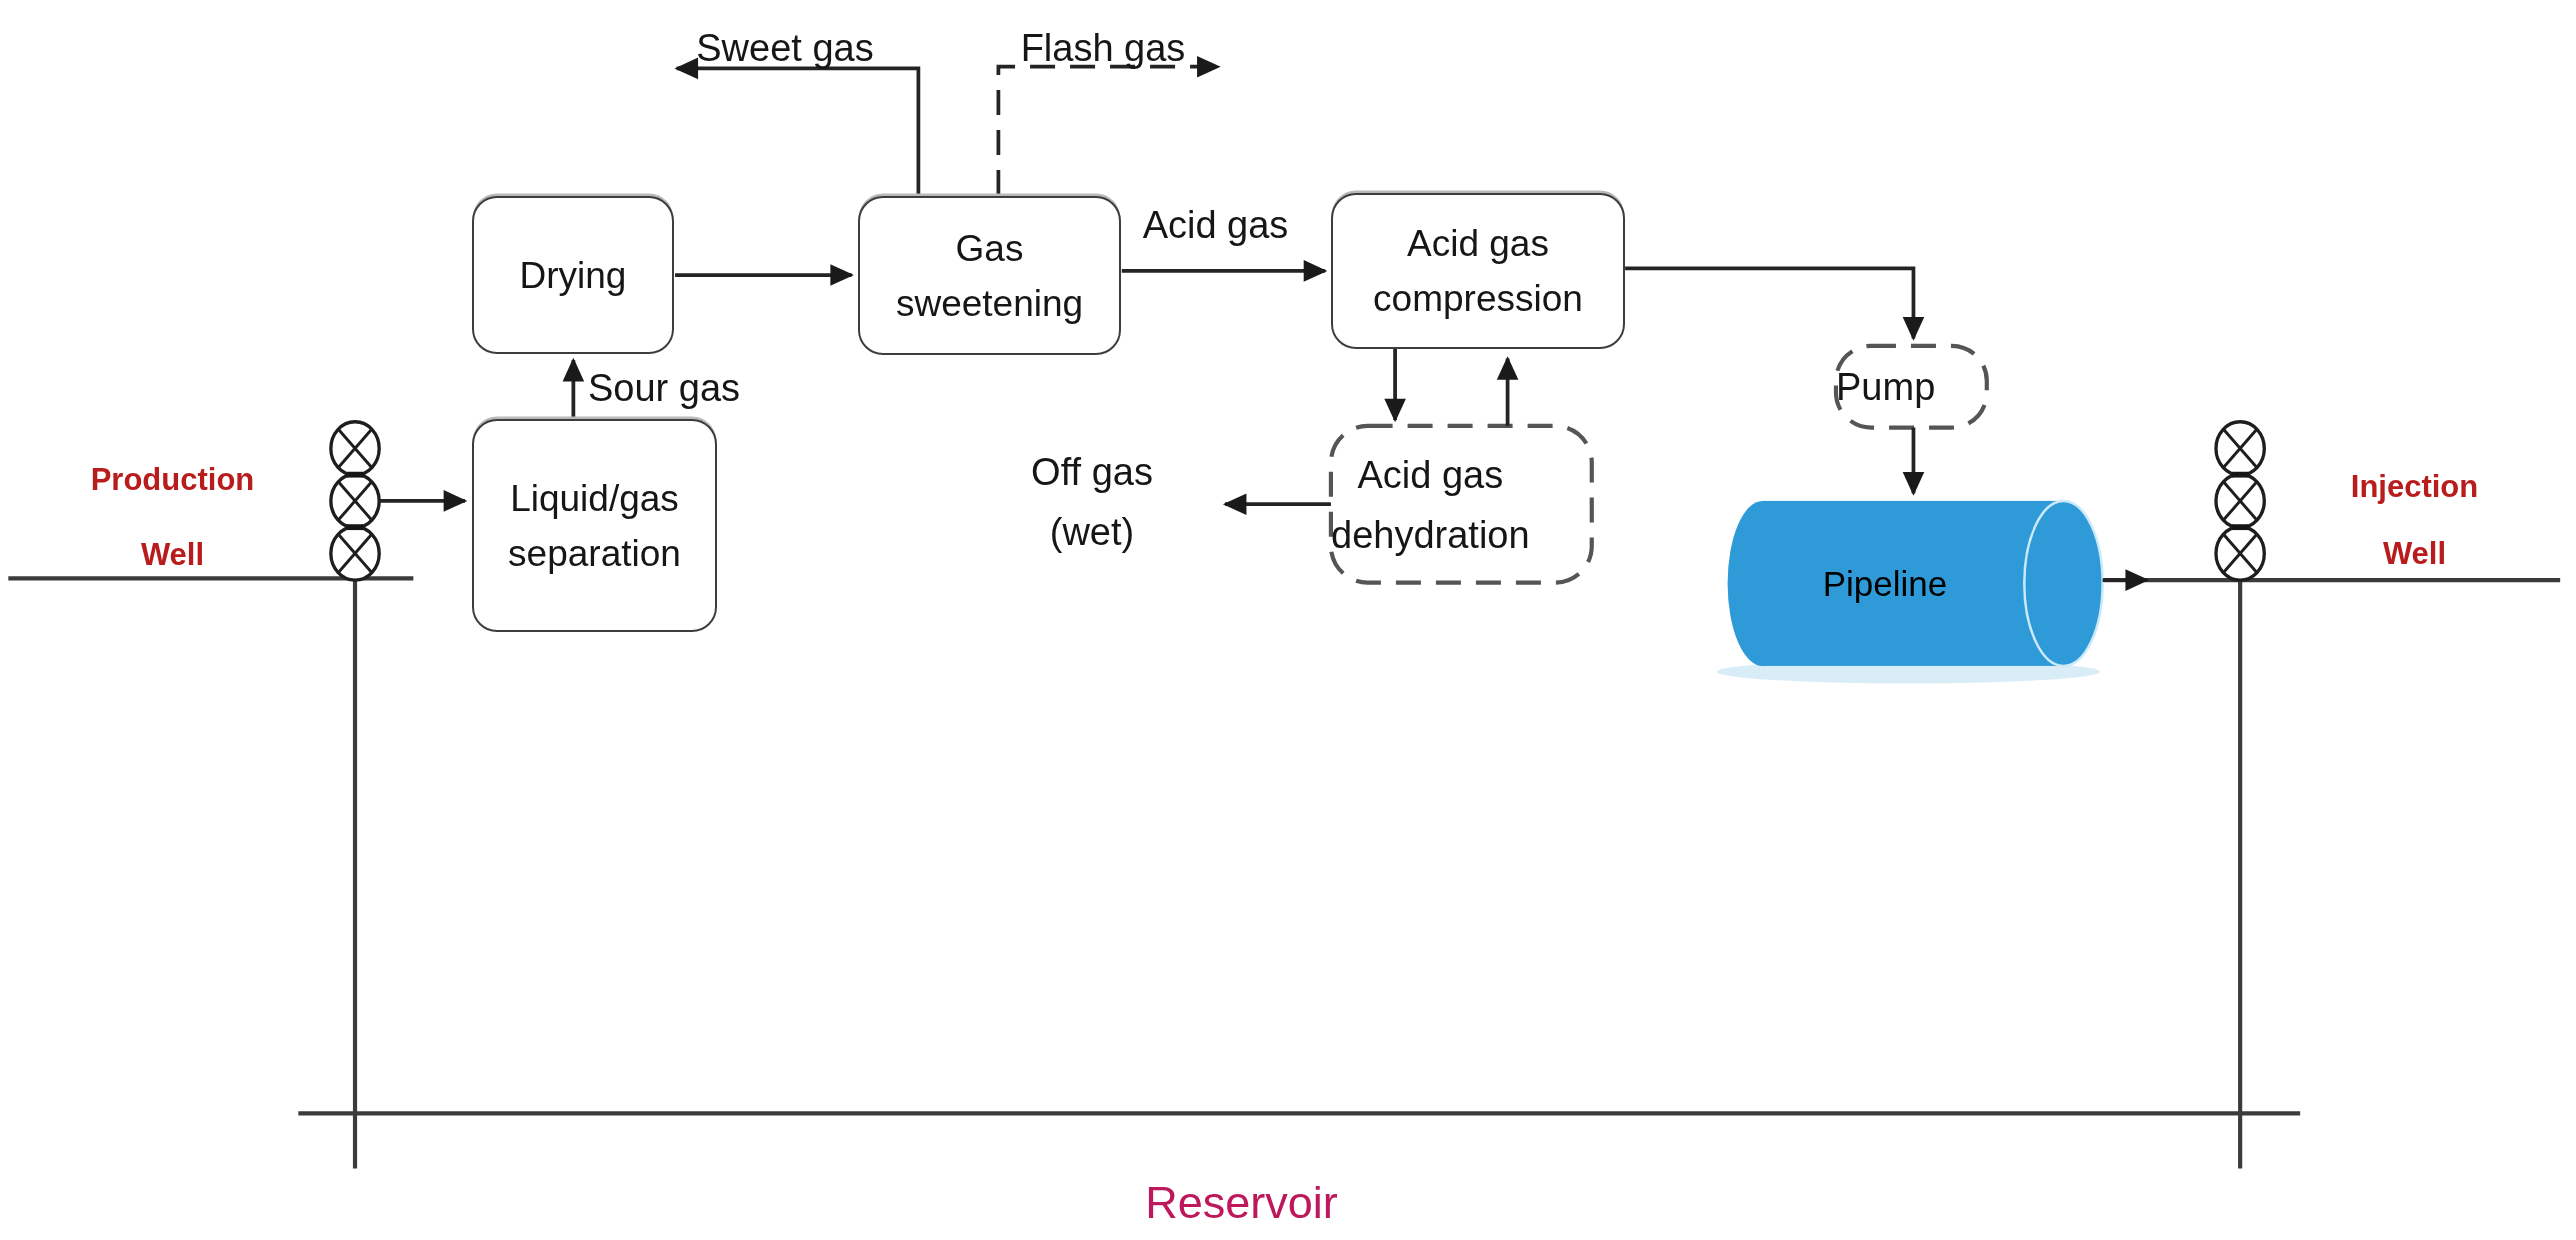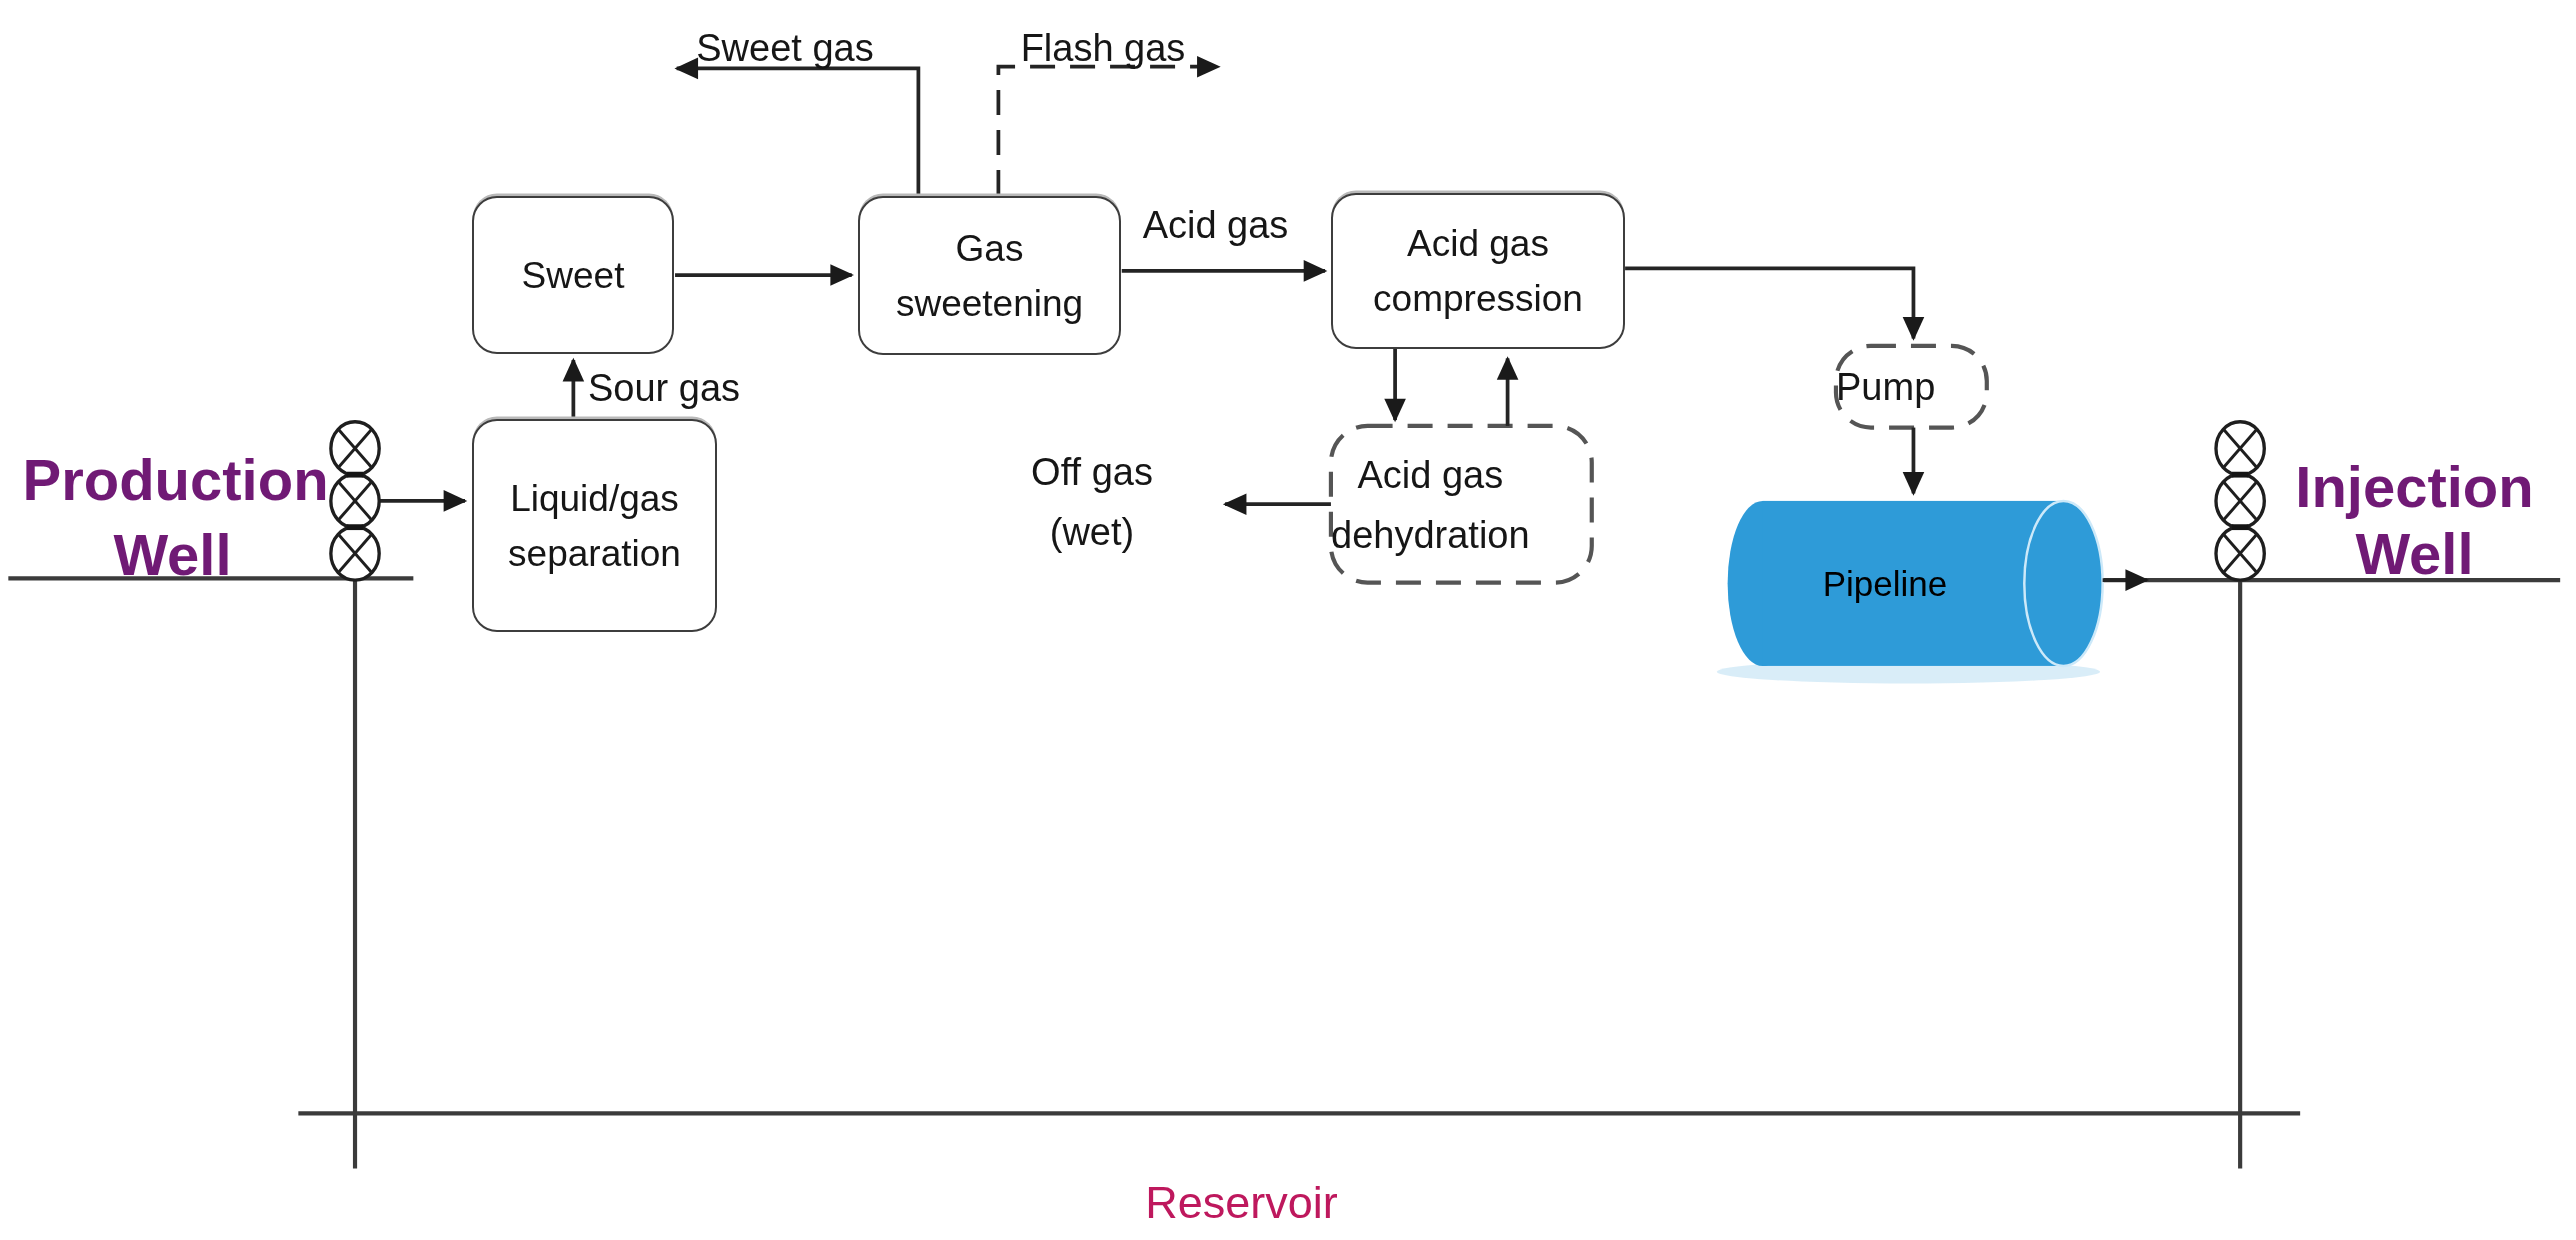--- a/index.html
+++ b/index.html
@@ -51,23 +51,23 @@
     text-align: center;
     font-size: 38px;
     line-height: 1.35;
     white-space: nowrap;
   }
   .lbl .ln { display: block; }
   .lbl-dry-sour  { line-height: 63px; }
   .lbl-off-gas   { line-height: 60px; }
   .well-label {
     font-weight: bold;
-    font-size: 58px;
+    font-size: 31px;
     line-height: 75px;
-    color: #701a75;
+    color: #b91c1c;
   }
   .well-label.inj { line-height: 67px; }
   .reservoir-label {
     font-weight: normal;
     font-size: 45px;
     color: #be185d;
   }
   .pipeline-label {
     position: absolute;
     display: flex;
@@ -156,21 +156,21 @@
           <line x1="2708" y1="641" x2="2668" y2="687"></line>
       </g>
       <g stroke="#151515" stroke-width="7">
         <line x1="2678" y1="569.5" x2="2698" y2="569.5"></line>
         <line x1="2678" y1="632.5" x2="2698" y2="632.5"></line>
       </g>
     </g>
   </svg>
 
   <div class="box" style="left:472px; top:196px; width:202px; height:158px;">
-    <span>Sweet</span>
+    <span>Drying</span>
   </div>
 
   <div class="box" style="left:858px; top:196px; width:263px; height:159px;">
     <span>
       <span class="ln" style="display:block">Gas</span>
       <span class="ln" style="display:block">sweetening</span>
     </span>
   </div>
 
   <div class="box" style="left:1331px; top:193px; width:294px; height:156px;">

